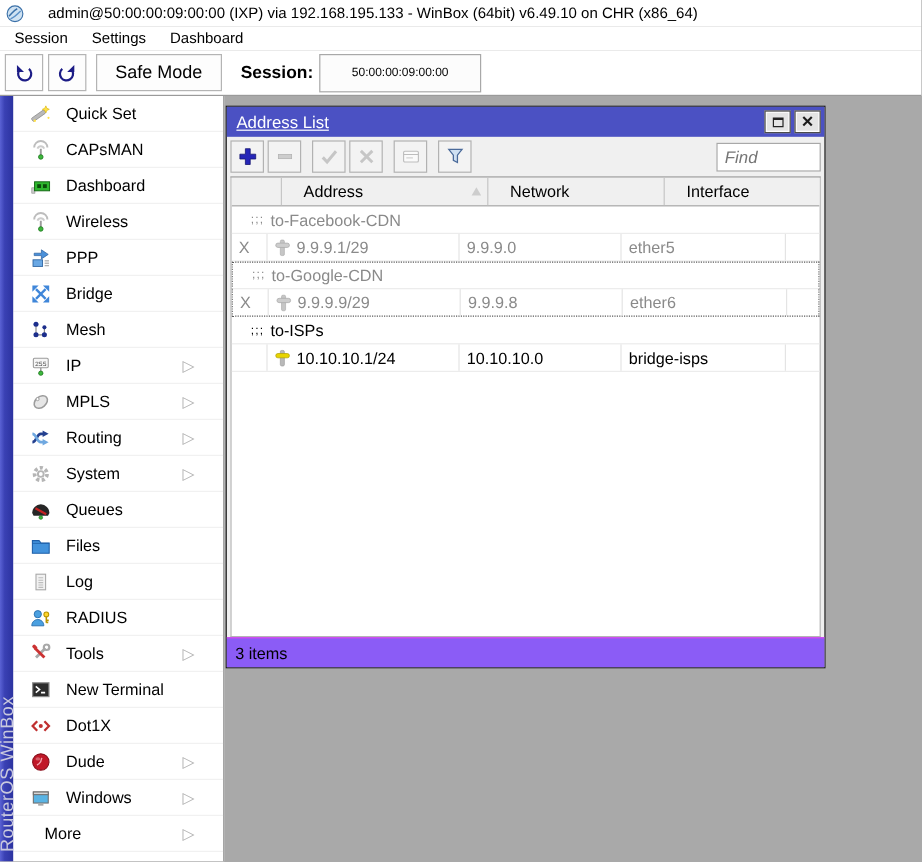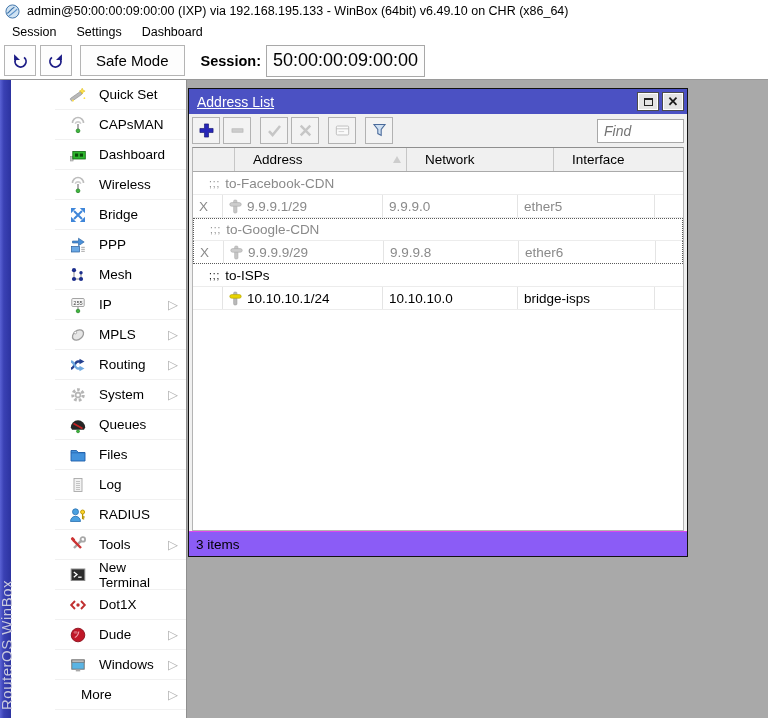--- a/index.html
+++ b/index.html
@@ -1,50 +1,50 @@
 <!DOCTYPE html>
 <html><head>
 <meta charset="utf-8">
 <style>
   * { margin:0; padding:0; box-sizing:border-box; }
   html,body { width:768px; height:718px; overflow:hidden;
     font-family:"Liberation Sans", sans-serif; background:#a9a9a9; color:#000; }
 
   
   .app-titlebar { height:22px; background:#fff; display:flex; align-items:center;
-    padding-left:5px; gap:7px; font-size:12.5px; }
+    padding-left:5px; gap:20px; font-size:12.5px; }
   .app-icon { width:15px; height:15px; flex:0 0 auto; }
   .app-menubar { height:20px; background:#fff; display:flex; align-items:center;
     font-size:12.5px; padding-left:2px; }
   .menu-item { padding:2px 10px; cursor:default; }
   .app-toolbar { height:38px; background:#fff; display:flex; align-items:center;
     padding:3px 4px; border-bottom:1px solid #9a9a9a; }
   .tb-btn { width:32px; height:31px; border:1px solid #b4b4b4; background:#fdfdfd;
     display:flex; align-items:center; justify-content:center; margin-right:4px; }
   .tb-btn svg { width:20px; height:20px; }
   .safemode-btn { height:31px; border:1px solid #b4b4b4; background:#fdfdfd;
     font-size:15px; padding:0 15px; margin-left:4px; font-family:inherit; }
   .session-label { font-size:14.5px; margin-left:16px;font-weight:bold; }
   .session-value { height:32px; min-width:135px; border:1px solid #a8a8a8;
-    background:#fcfcfc; font-size:18px; display:flex; align-items:center;
+    background:#fcfcfc; font-size:10px; display:flex; align-items:center;
     justify-content:center; padding:0 6px; margin-left:5px; }
 
   
   .main { position:relative; height:638px; background:#a9a9a9; }
 
   
   .sidebar { position:absolute; left:0; top:0; bottom:0; width:187px;
     background:#fff; display:flex; border-right:1px solid #8f8f8f; }
   .brand-strip { width:11px; background:linear-gradient(90deg,#5a62d4 0%,#3a41b4 35%,#2c33a0 100%); position:relative; }
   .brand-text { position:absolute; bottom:8px; left:50%;
     transform:translateX(-50%) rotate(180deg); writing-mode:vertical-rl;
     color:#c9c9de; font-size:15px; white-space:nowrap; letter-spacing:0.5px; }
   .sb-list { flex:1; overflow:hidden; }
-  .sb-item { height:30px; display:flex; align-items:center; padding:0 8px 0 14px;
-    border-bottom:1px solid #f1f1f1; font-size:13.5px; cursor:default;margin-left:44px; }
+  .sb-item { height:30px; display:flex; align-items:center; padding:0 24px 0 14px;
+    border-bottom:1px solid #f1f1f1; font-size:13.5px; cursor:default; }
   .sb-icon { width:18px; height:18px; margin-right:12px; flex:0 0 auto; }
   .sb-icon svg { width:18px; height:18px; display:block; }
   .sb-icon.empty { width:6px; margin-right:6px; }
   .sb-arrow { margin-left:auto; color:#b0b0b0; font-size:13px; line-height:1; }
 
   
   .window { position:absolute; left:188px; top:8px; width:500px; height:469px;
     background:#f0f0f0; border:1px solid #111; display:flex; flex-direction:column; }
   .win-titlebar { height:25px; background:#4b51c3; color:#fff; display:flex;
     align-items:center; font-size:14px; padding:0 3px 0 8px; flex:0 0 auto; }
@@ -181,41 +181,41 @@
               <path d="M3.5 7a5.5 5.5 0 0 1 11 0" fill="none" stroke="#bdbdbd" stroke-width="1.6"></path>
               <path d="M6.2 7.8a3 3 0 0 1 5.6 0" fill="none" stroke="#cdcdcd" stroke-width="1.6"></path>
               <line x1="9" y1="8" x2="9" y2="13.5" stroke="#9c9c9c" stroke-width="1.6"></line>
               <circle cx="9" cy="14.8" r="1.9" fill="#3db83d" stroke="#1f7a1f" stroke-width="0.7"></circle>
             </svg>
           </span>
           <span>Wireless</span>
         </div>
         <div class="sb-item">
           <span class="sb-icon">
+            <svg viewBox="0 0 18 18">
+              <path d="M3.5 5h6V2.2L15.2 6 9.5 9.8V7h-6z" fill="#4a90d9" stroke="#285f9e" stroke-width="0.6"></path>
+              <rect x="2.5" y="10.5" width="8" height="5.5" fill="#6aa8e4" stroke="#285f9e" stroke-width="0.7"></rect>
+              <rect x="12.2" y="10.8" width="3.6" height="1.1" fill="#b0b0b0"></rect>
+              <rect x="12.2" y="12.8" width="3.6" height="1.1" fill="#b0b0b0"></rect>
+              <rect x="12.2" y="14.8" width="3.6" height="1.1" fill="#b0b0b0"></rect>
+            </svg>
+          </span>
+          <span>PPP</span>
+        </div>
+        <div class="sb-item">
+          <span class="sb-icon">
             <svg viewBox="0 0 18 18" fill="#3f86d9">
               <path d="M2 2h5.2L2 7.2z"></path>
               <path d="M16 2v5.2L10.8 2z"></path>
               <path d="M2 16v-5.2L7.2 16z"></path>
               <path d="M16 16h-5.2L16 10.8z"></path>
               <path d="M5 5l8 8M13 5l-8 8" stroke="#3f86d9" stroke-width="2"></path>
             </svg>
           </span>
           <span>Bridge</span>
-        </div>
-        <div class="sb-item">
-          <span class="sb-icon">
-            <svg viewBox="0 0 18 18">
-              <path d="M3.5 5h6V2.2L15.2 6 9.5 9.8V7h-6z" fill="#4a90d9" stroke="#285f9e" stroke-width="0.6"></path>
-              <rect x="2.5" y="10.5" width="8" height="5.5" fill="#6aa8e4" stroke="#285f9e" stroke-width="0.7"></rect>
-              <rect x="12.2" y="10.8" width="3.6" height="1.1" fill="#b0b0b0"></rect>
-              <rect x="12.2" y="12.8" width="3.6" height="1.1" fill="#b0b0b0"></rect>
-              <rect x="12.2" y="14.8" width="3.6" height="1.1" fill="#b0b0b0"></rect>
-            </svg>
-          </span>
-          <span>PPP</span>
         </div>
         <div class="sb-item">
           <span class="sb-icon">
             <svg viewBox="0 0 18 18">
               <path d="M5 5v8h7M12 7v6" fill="none" stroke="#8a8a8a" stroke-width="1"></path>
               <circle cx="5" cy="4.2" r="2.1" fill="#1c2e8c"></circle>
               <circle cx="12" cy="6.8" r="1.7" fill="#1c2e8c"></circle>
               <circle cx="5" cy="13" r="2.1" fill="#1c2e8c"></circle>
               <circle cx="12" cy="13" r="2.1" fill="#1c2e8c"></circle>
             </svg>

